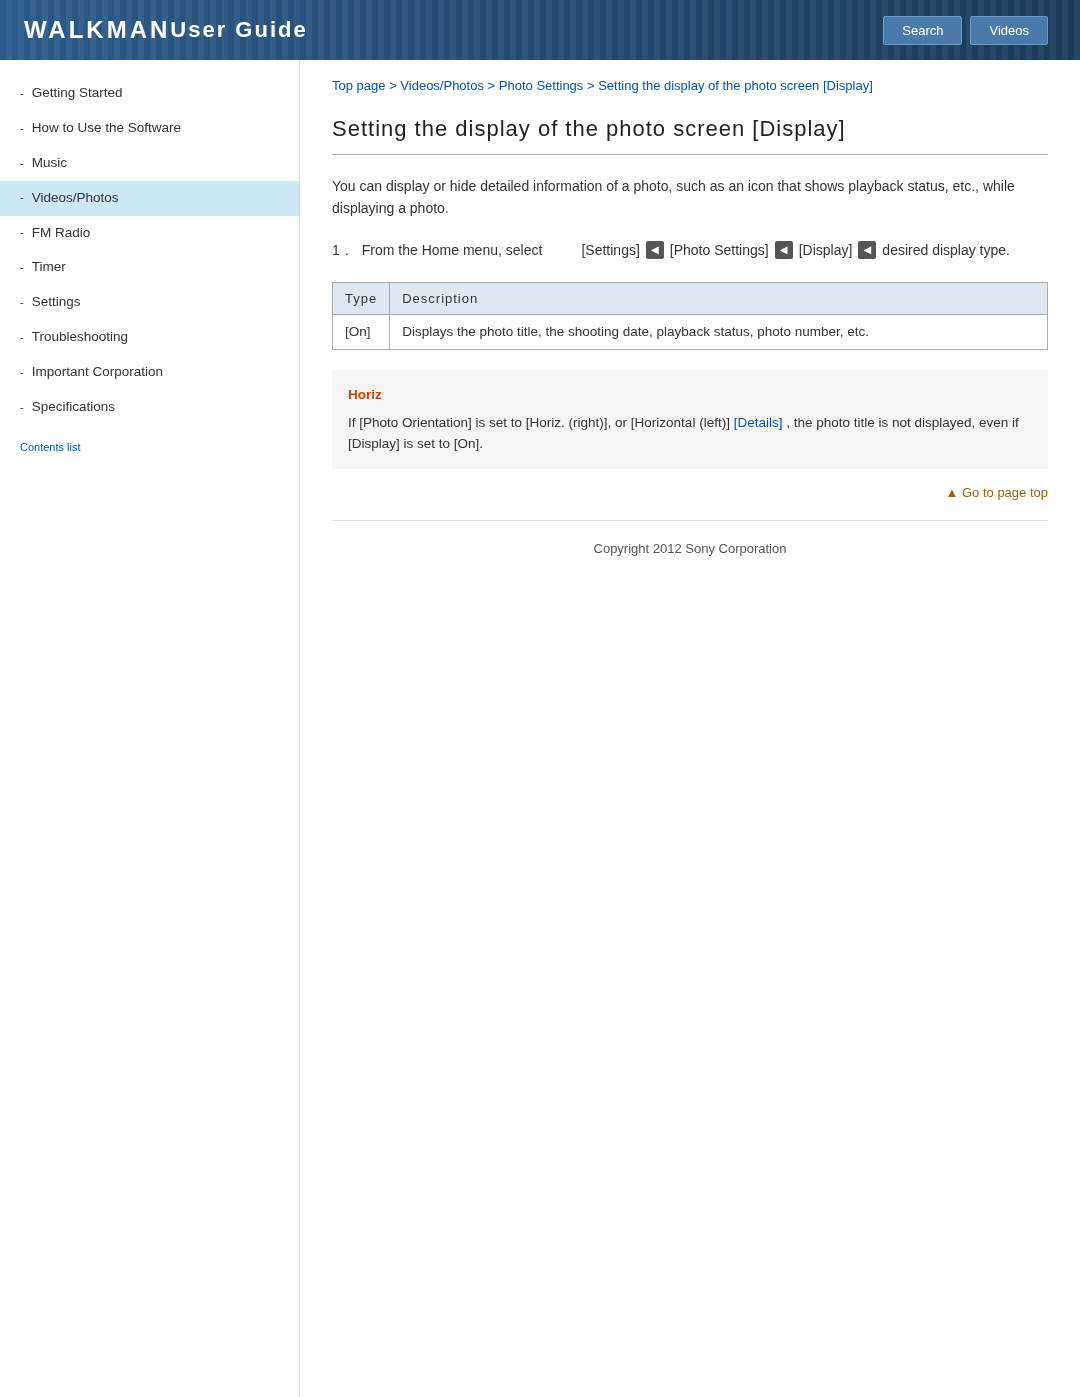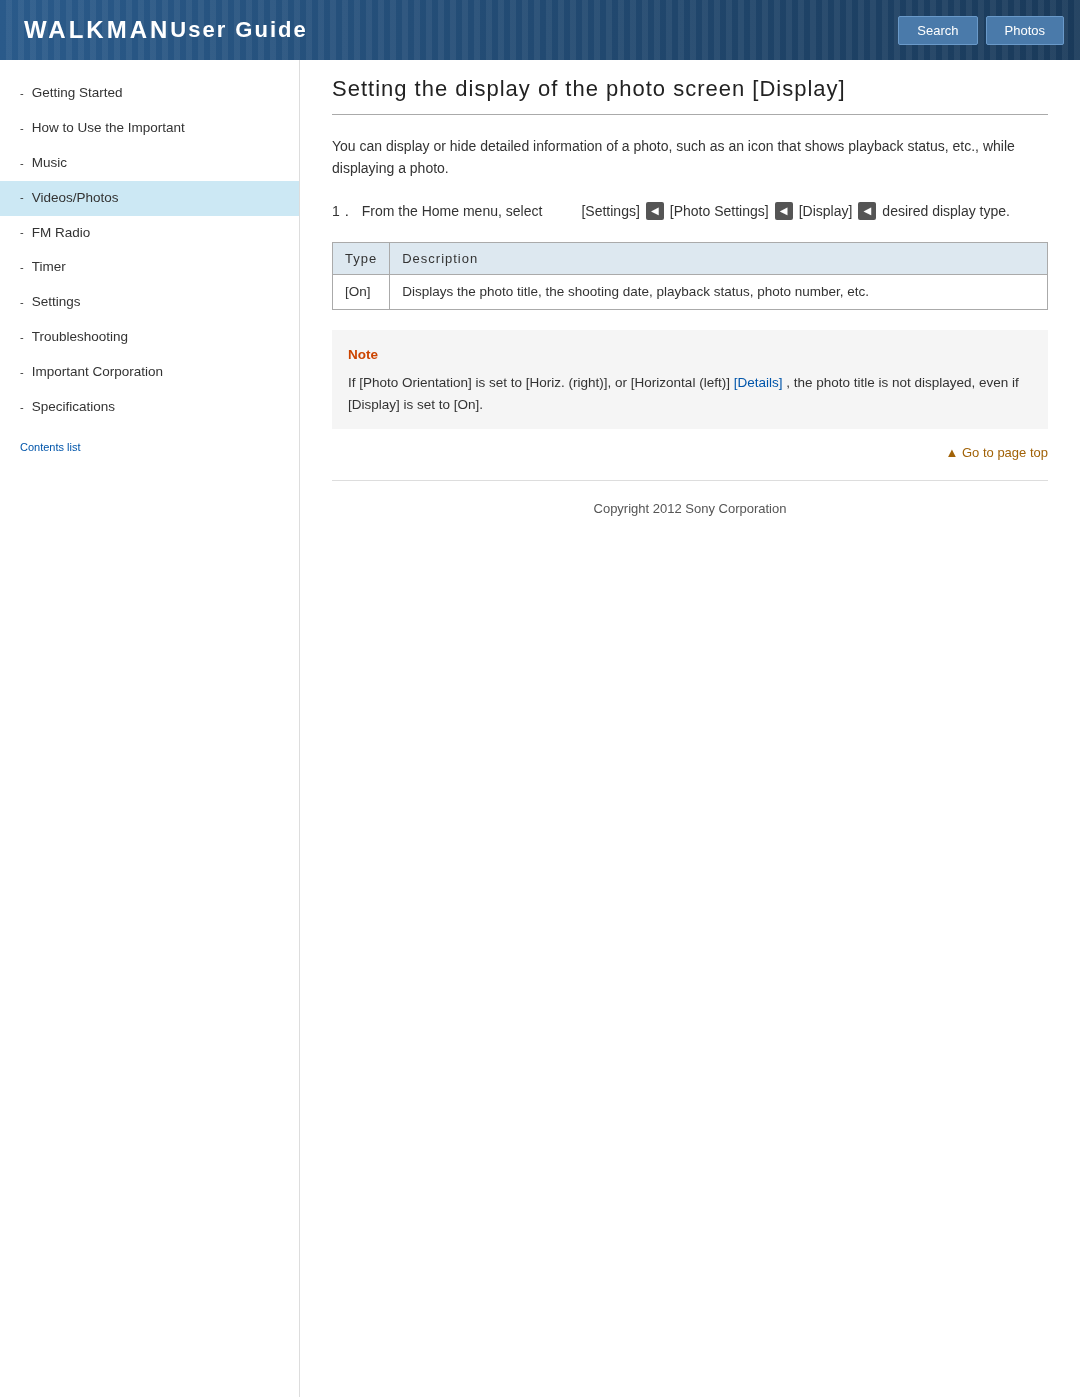--- a/index.html
+++ b/index.html
@@ -46,21 +46,21 @@
     .header-title span.walkman {
       font-weight: 900;
       font-size: 24px;
       letter-spacing: 3px;
     }
     .header-buttons {
       margin-left: auto;
       display: flex;
       align-items: center;
       gap: 8px;
-      padding-right: 16px;
+      padding-right: 32px;
       z-index: 1;
     }
     .header-btn {
       background: #4a7aaa;
       color: #fff;
       border: 1px solid #6a9aca;
       padding: 6px 18px;
       font-size: 13px;
       cursor: pointer;
       border-radius: 2px;
@@ -259,34 +259,34 @@
 <body>
 
 <div class="header">
   <div class="header-stripe"></div>
   <div class="header-title">
     <span class="walkman">WALKMAN</span>
       <span> User Guide</span>
   </div>
   <div class="header-buttons">
     <button class="header-btn">Search</button>
-    <button class="header-btn">Photos</button>
+    <button class="header-btn">Videos</button>
   </div>
 </div>
 
 <div class="layout">
 
   <div class="sidebar">
     <div class="sidebar-item">
       <span class="bullet">-</span>
       <span>Getting Started</span>
     </div>
     <div class="sidebar-item">
       <span class="bullet">-</span>
-      <span>How to Use the Important</span>
+      <span>How to Use the Software</span>
     </div>
     <div class="sidebar-item">
       <span class="bullet">-</span>
       <span>Music</span>
     </div>
     <div class="sidebar-item active">
       <span class="bullet">-</span>
       <span>Videos/Photos</span>
     </div>
     <div class="sidebar-item">
@@ -311,20 +311,29 @@
     </div>
     <div class="sidebar-item">
       <span class="bullet">-</span>
       <span>Specifications</span>
     </div>
     <a class="sidebar-contents-link" href="#">Contents list</a>
   </div>
 
   <div class="main">
 
+    <div class="breadcrumb">
+      <a href="#">Top page</a>
+      <span> &gt; </span>
+      <a href="#">Videos/Photos</a>
+      <span> &gt; </span>
+      <a href="#">Photo Settings</a>
+      <span> &gt; </span>
+      <a href="#">Setting the display of the photo screen [Display]</a>
+    </div>
 
     <h1 class="page-title">Setting the display of the photo screen [Display]</h1>
 
     <p class="description">You can display or hide detailed information of a photo, such as an icon that shows playback status, etc., while displaying a photo.</p>
 
     <div class="step">
       <span class="step-num">1．</span>
       <span class="step-text">
         <span>From the Home menu, select</span>
         &nbsp;&nbsp;&nbsp;&nbsp;&nbsp;&nbsp;&nbsp;&nbsp;
@@ -347,21 +356,21 @@
       </thead>
       <tbody>
         <tr>
           <td class="type-cell">[On]</td>
           <td>Displays the photo title, the shooting date, playback status, photo number, etc.</td>
         </tr>
       </tbody>
     </table>
 
     <div class="note-box">
-      <div class="note-title">Note</div>
+      <div class="note-title">Horiz</div>
       <span>If [Photo Orientation] is set to [Horiz. (right)], or [Horizontal (left)]</span>
       <a class="note-link" href="#">[Details]</a>
       <span>, the photo title is not displayed, even if [Display] is set to [On].</span>
     </div>
 
     <div class="go-to-top">
       <a href="#">▲ Go to page top</a>
     </div>
 
     <div class="footer">

